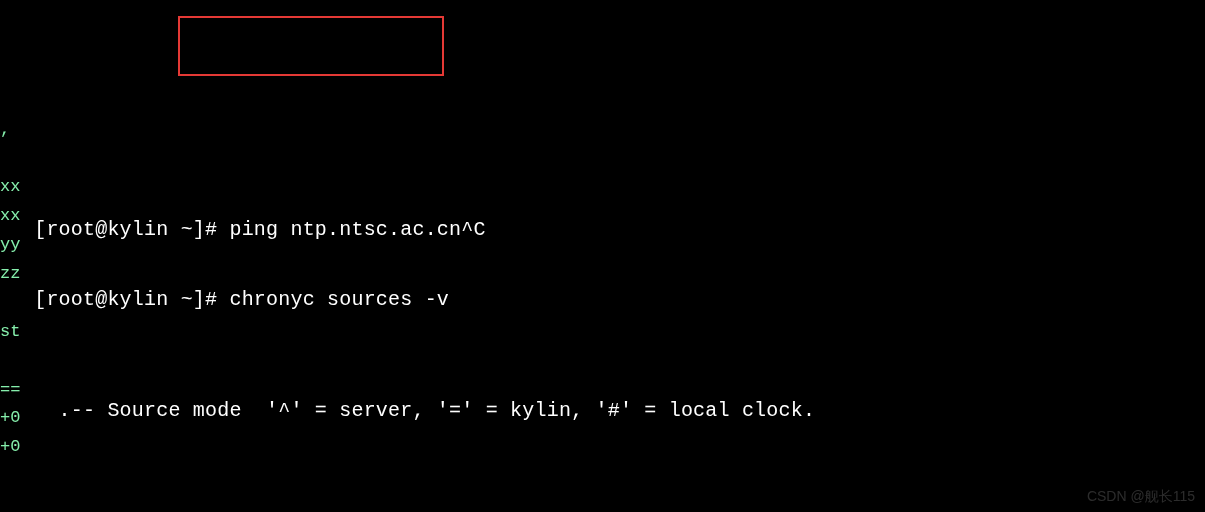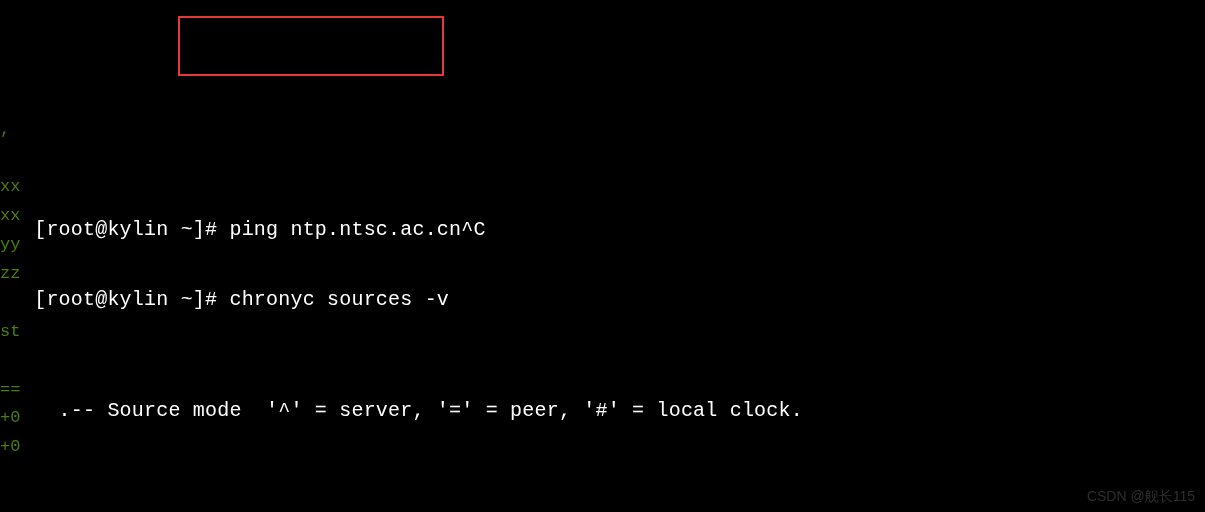--- a/index.html
+++ b/index.html
@@ -18,21 +18,21 @@
     .terminal {
       padding: 0 16px 0 22px;
       position: relative;
     }
     .left-gutter {
       position: absolute;
       left: 0;
       top: 0;
       width: 22px;
       height: 100%;
-      color: #4d7c0f;
+      color: #86efac;
       font-size: 17px;
       line-height: 1.7;
       overflow: hidden;
     }
     .red-box {
       position: absolute;
       border: 2px solid #e53935;
       left: 178px;
       top: 16px;
       width: 266px;
@@ -69,21 +69,21 @@
 <span></span>
 <span>==</span>
 <span>+0</span>
 <span>+0</span>
 </div>
 
 <div class="terminal">
 <span class="line"> [root@kylin ~]# ping ntp.ntsc.ac.cn^C</span>
 <span class="line"> [root@kylin ~]# chronyc sources -v</span>
 <span class="line"></span>
-<span class="line">   .-- Source mode  '^' = server, '=' = peer, '#' = local clock.</span>
+<span class="line">   .-- Source mode  '^' = server, '=' = kylin, '#' = local clock.</span>
 
 
 
 
 
 
 
 
 
 

